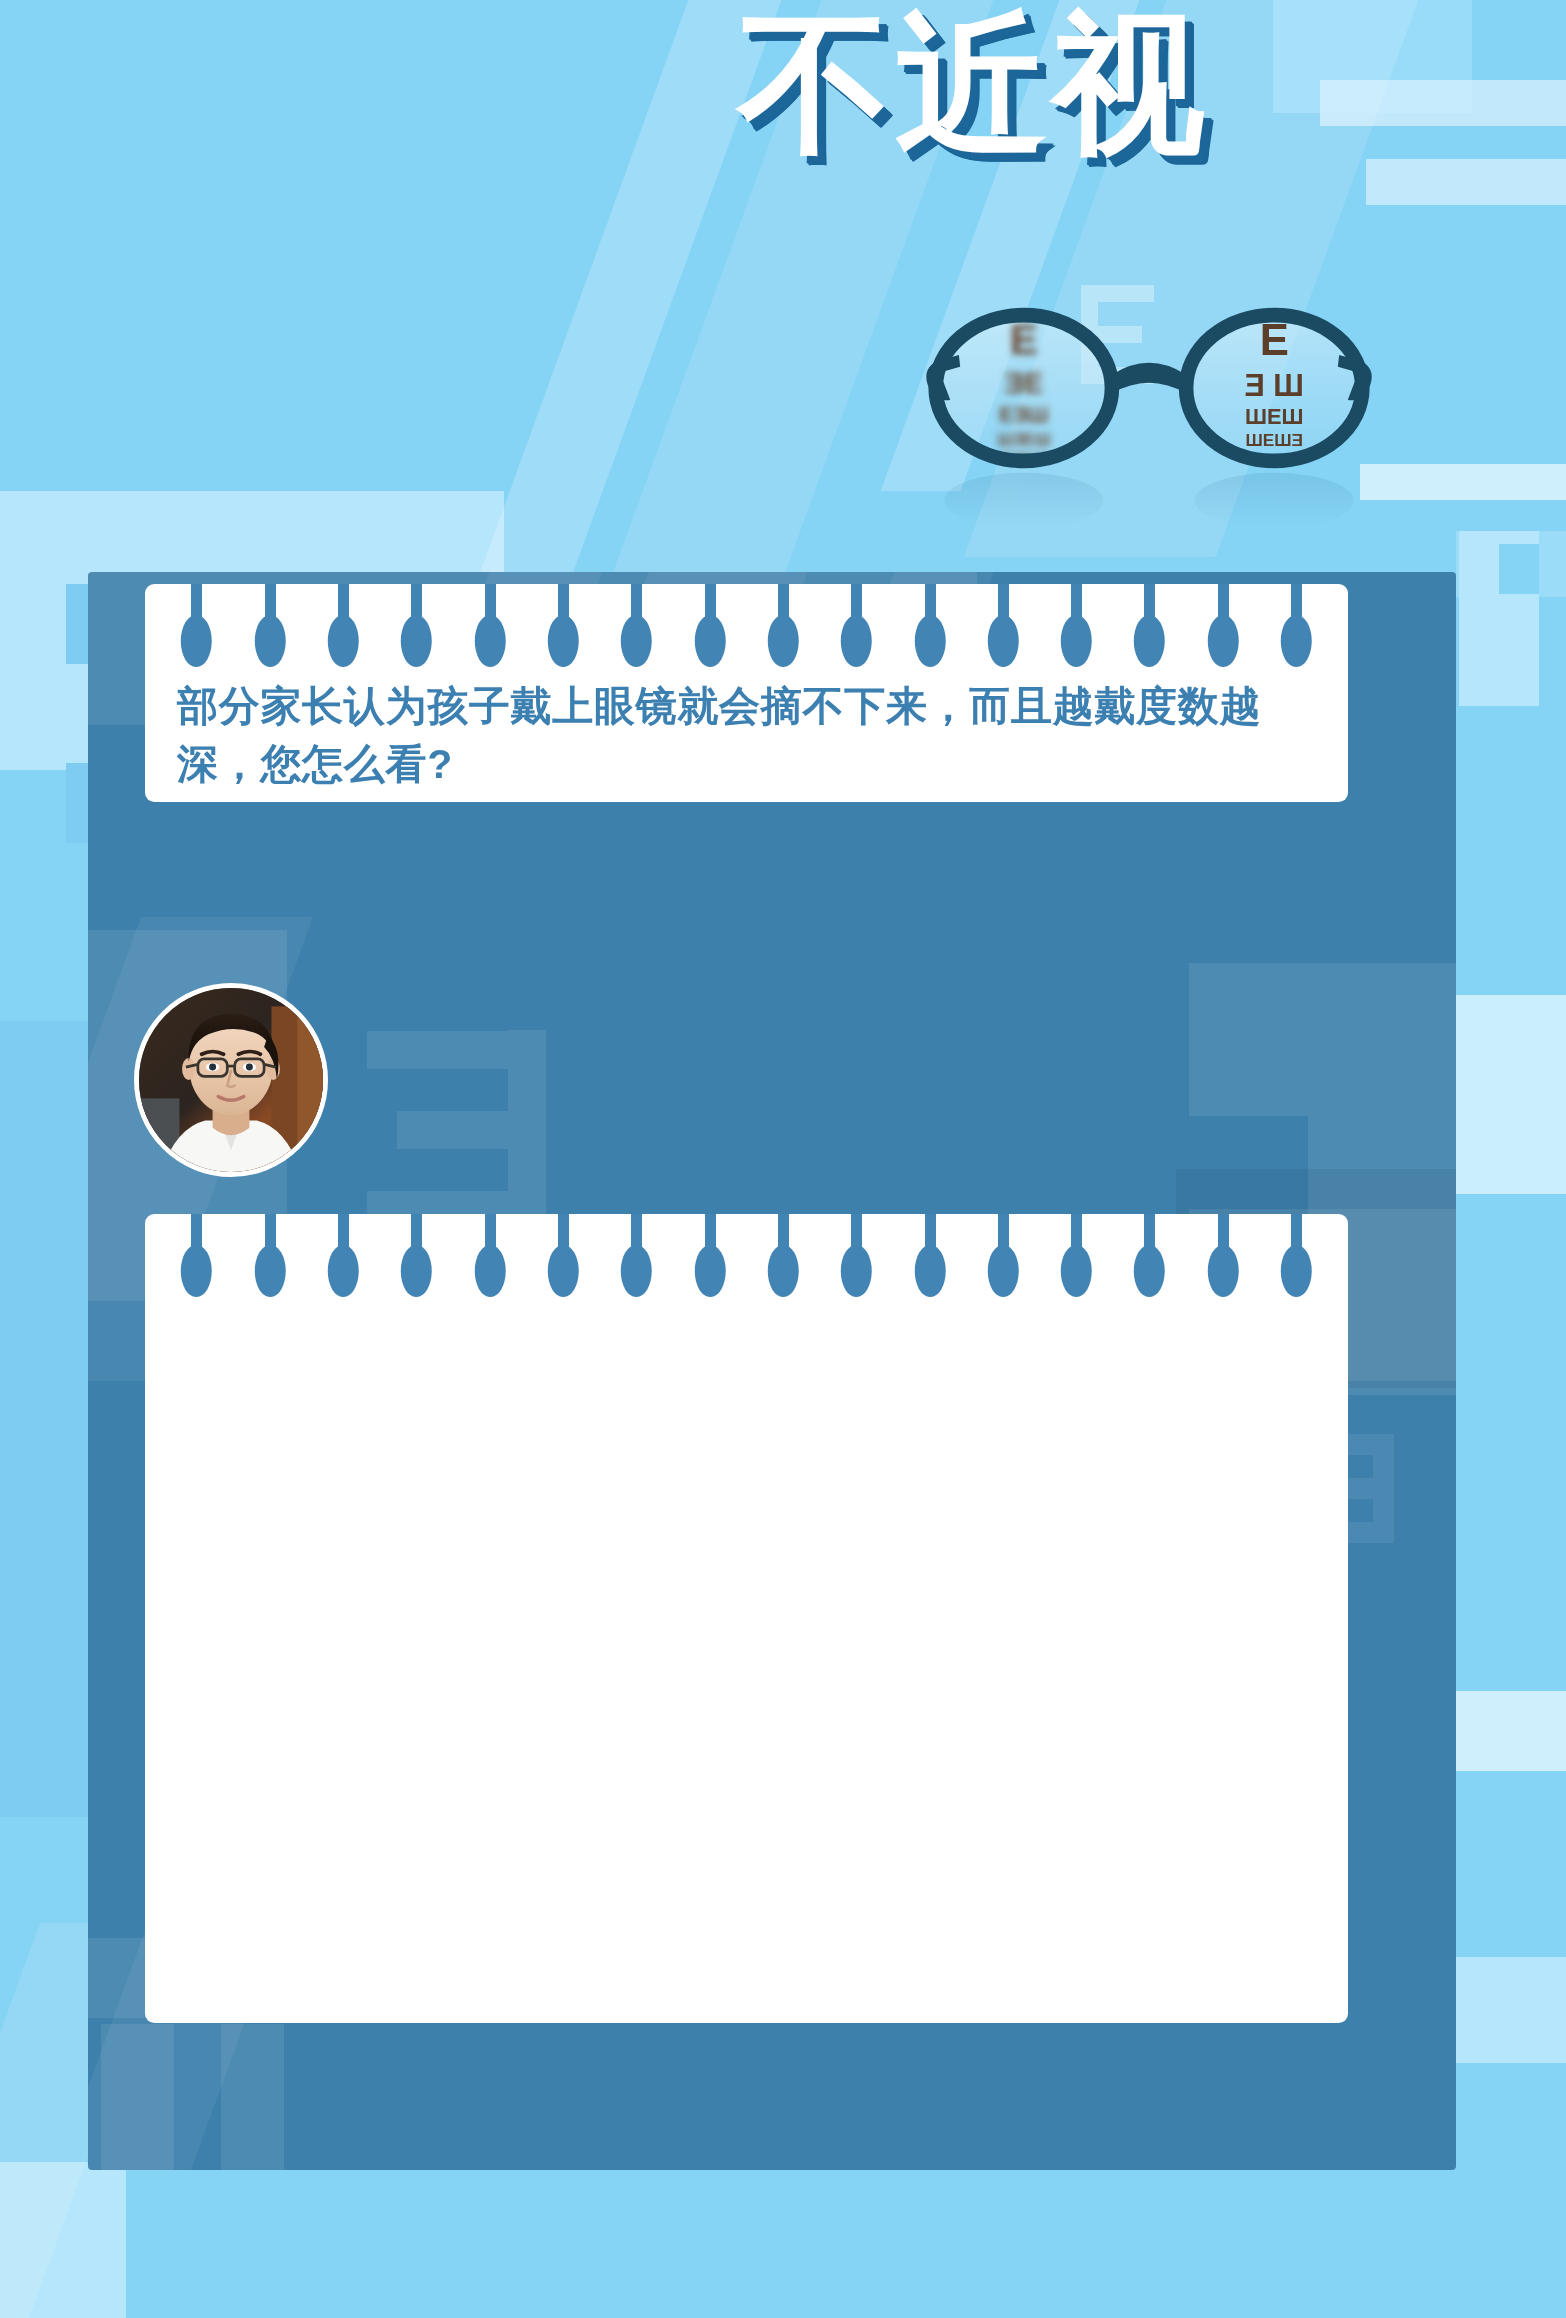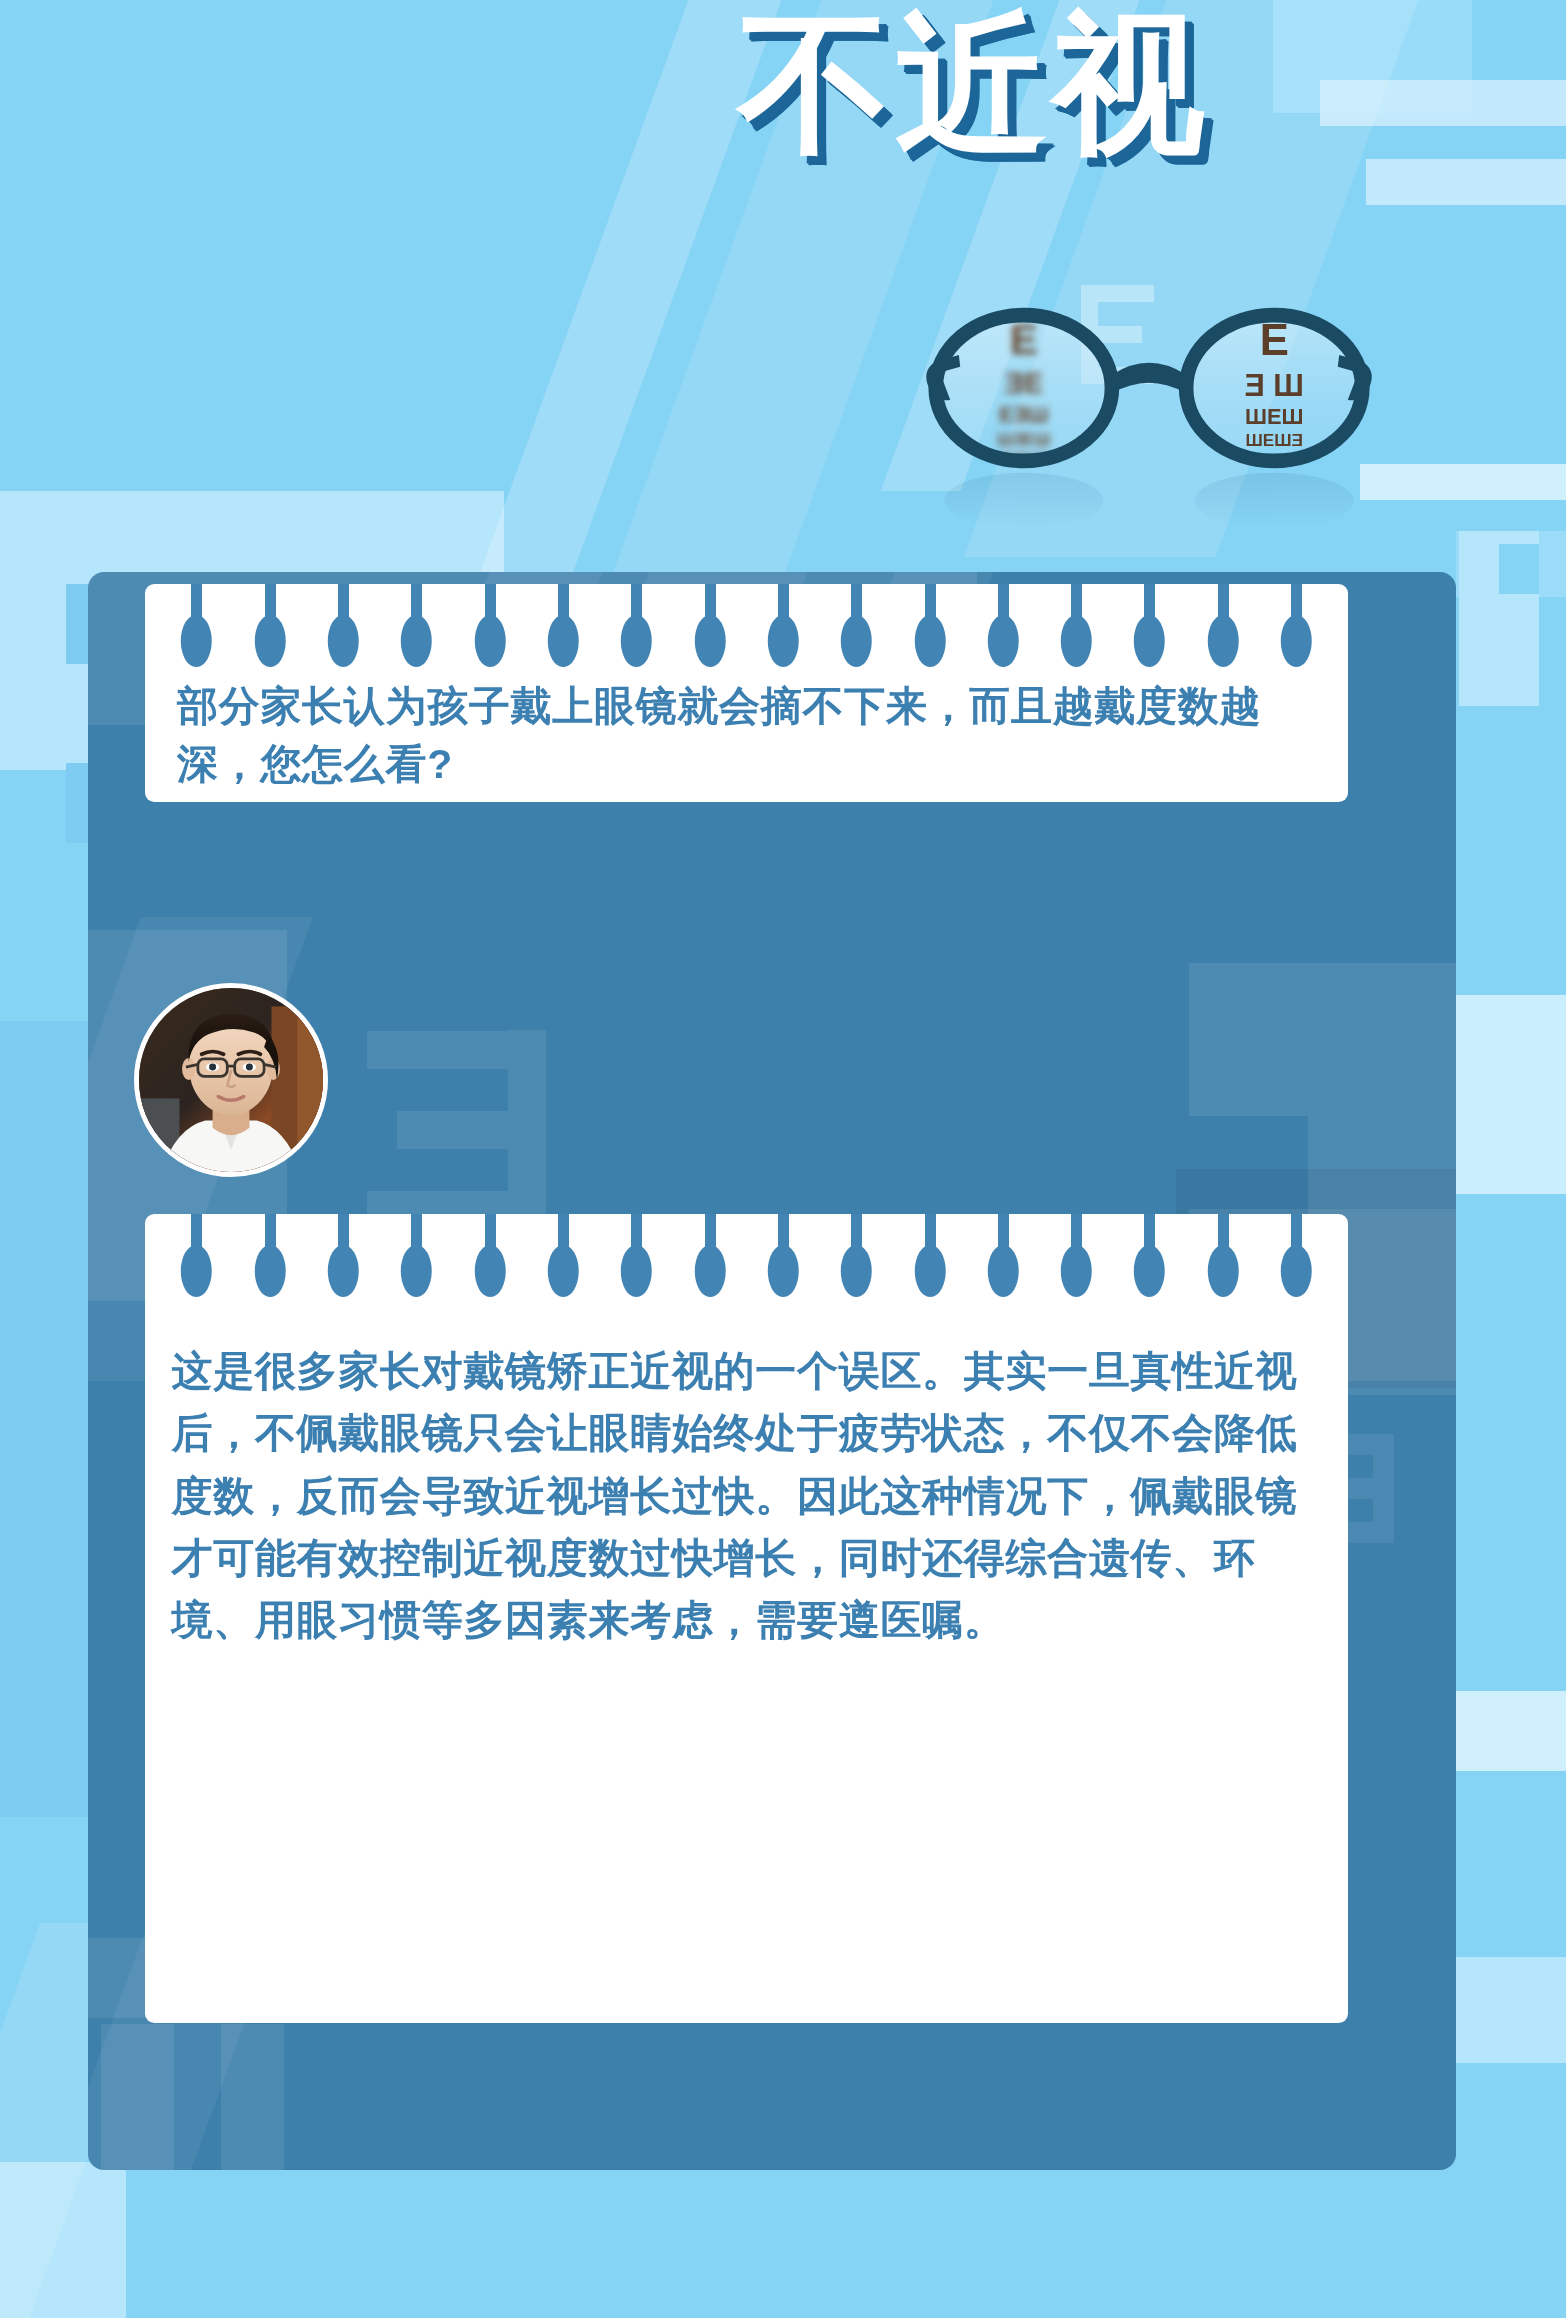--- a/index.html
+++ b/index.html
@@ -46,21 +46,21 @@
 
   
   #glasses { position:absolute; left:899px; top:282px; width:504px; height:265px; }
 
   
   #blue-card {
     position:absolute;
     left:88px; top:572px;
     width:1368px; height:1598px;
     background:#3D80AC;
-    border-radius:16px;
+    border-radius:4px;
     overflow:hidden;
   }
   .card-deco { position:absolute; background:rgba(255,255,255,0.09); }
   .card-deco.dark { background:rgba(0,0,0,0.06); }
   .card-sweep {
     position:absolute;
     background:rgba(255,255,255,0.055);
     transform:skewX(-20deg);
     transform-origin:top left;
   }
@@ -287,21 +287,20 @@
         <div class="ring" style="left: 560px;"></div>
         <div class="ring" style="left: 633px;"></div>
         <div class="ring" style="left: 706px;"></div>
         <div class="ring" style="left: 780px;"></div>
         <div class="ring" style="left: 853px;"></div>
         <div class="ring" style="left: 926px;"></div>
         <div class="ring" style="left: 999px;"></div>
         <div class="ring" style="left: 1073px;"></div>
         <div class="ring" style="left: 1146px;"></div>
       </div>
-    <div class="pad-text" id="answer-text">这是很多家长对戴镜矫正近视的一个误区。其实一旦真性近视后，不佩戴眼镜只会让眼睛始终处于疲劳状态，不仅不会降低度数，反而会导致近视增长过快。因此这种情况下，佩戴眼镜才可能有效控制近视度数过快增长，同时还得综合遗传、环境、用眼习惯等多因素来考虑，需要遵医嘱。</div>
   </div>
 </div>
 
 <div id="avatar">
   <svg viewBox="0 0 100 100" preserveAspectRatio="xMidYMid slice" aria-hidden="true">
     <defs>
       <linearGradient id="bgWood" x1="0" y1="0" x2="1" y2="1">
         <stop offset="0%" stop-color="#3a2a1c"></stop>
         <stop offset="45%" stop-color="#2c2420"></stop>
         <stop offset="70%" stop-color="#8a4a24"></stop>

